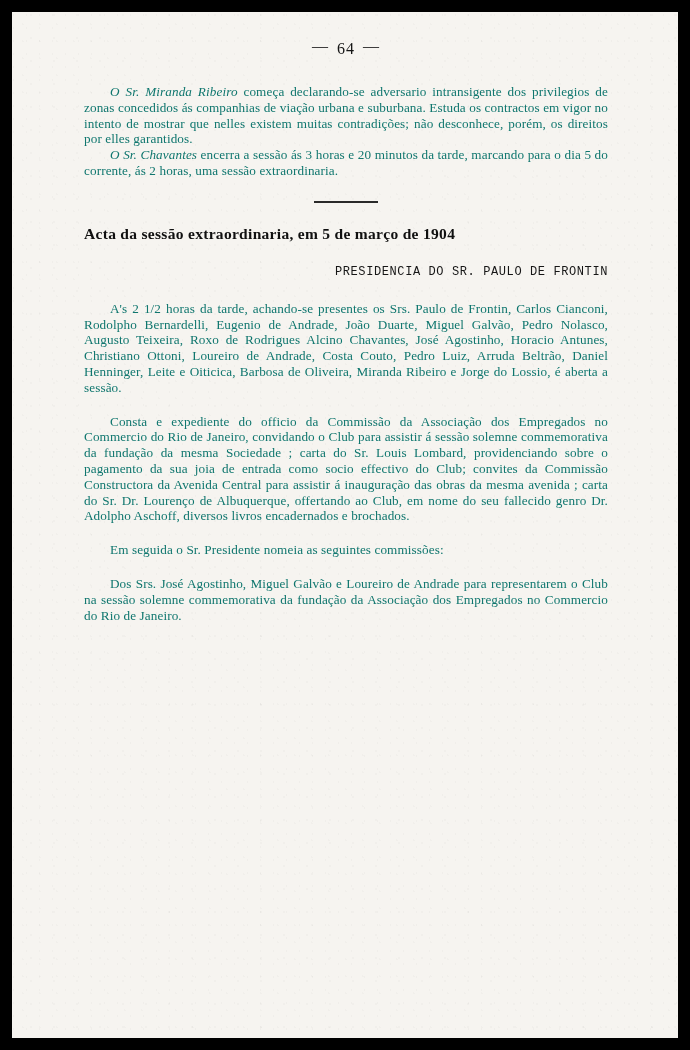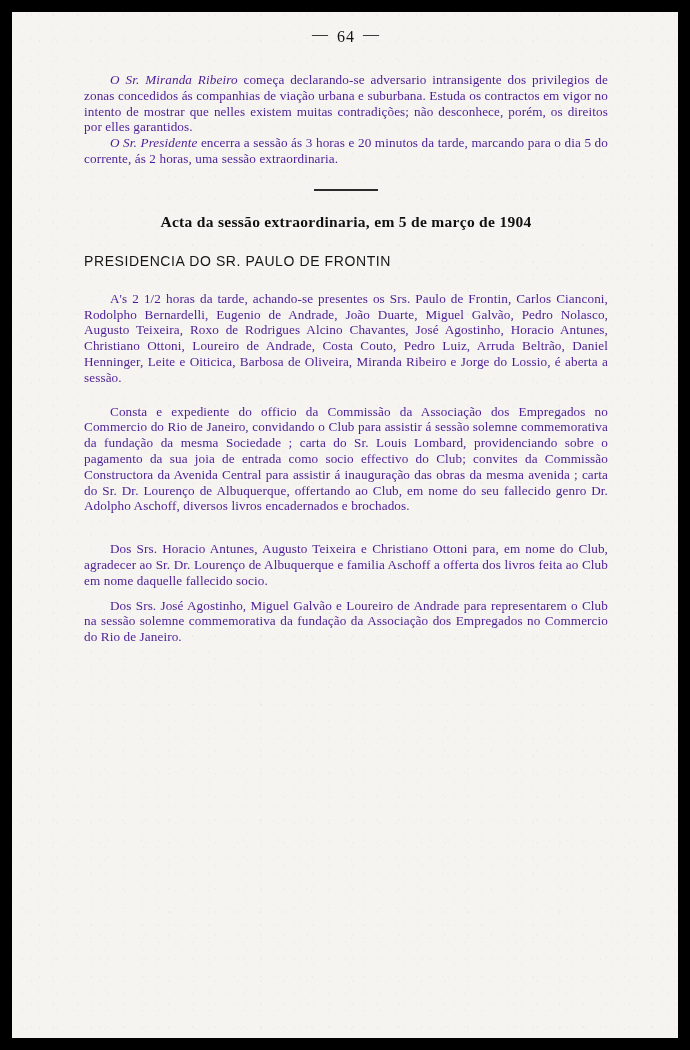--- a/index.html
+++ b/index.html
@@ -18,21 +18,21 @@
     width: 690px;
     height: 1050px;
     background: #f4f2ee;
     box-sizing: border-box;
     border: 12px solid #000;
   }
   .inner {
     position: absolute;
     left: 0; top: 0; right: 0; bottom: 0;
     background: #f6f4f0;
-    padding: 16px 70px 0 72px;
+    padding: 28px 70px 0 72px;
     box-sizing: border-box;
   }
   .page-number {
     text-align: center;
     font-size: 16px;
     letter-spacing: 1px;
     color: #151515;
     margin-bottom: 26px;
     font-family: "Liberation Serif", serif;
   }
@@ -40,48 +40,47 @@
     display: inline-block;
     margin: 0 8px;
     position: relative;
     top: -3px;
   }
   p {
     margin: 0 0 1px 0;
     font-size: 13.2px;
     line-height: 15.8px;
     text-align: justify;
-    color: #4c1d95;
+    color: #0f766e;
     text-indent: 26px;
     font-family: "Liberation Serif", serif;
     letter-spacing: 0.1px;
   }
   .it { font-style: italic; }
   .divider {
     width: 64px;
     height: 2px;
     background: #2a2a2a;
     margin: 22px auto 22px auto;
   }
   .section-title {
-    text-align: center;
     font-weight: bold;
     font-size: 15.5px;
     letter-spacing: 0.3px;
     color: #101010;
     margin: 14px 0 22px 0;
     font-family: "Liberation Serif", serif;
   }
   .presidency {
-    text-align: left;
-    font-size: 14px;
+    text-align: right;
+    font-size: 12px;
     letter-spacing: 0.6px;
     color: #161616;
     margin: 0 0 22px 0;
-    font-family: Liberation Sans, sans-serif;
+    font-family: Liberation Mono, monospace;
   }
   .blocks p { margin-bottom: 0px; }
   .gap { height: 9px; }
   .grain {
     position: absolute;
     left:0; top:0; right:0; bottom:0;
     pointer-events: none;
     background:
       radial-gradient(circle at 12% 22%, rgba(0,0,0,0.035) 0 1px, transparent 1px),
       radial-gradient(circle at 62% 72%, rgba(0,0,0,0.03) 0 1px, transparent 1px),
@@ -95,37 +94,37 @@
 
 <div class="page">
   <div class="inner">
 
     <div class="page-number">
       <span class="dash">—</span><span>64</span><span class="dash">—</span>
     </div>
 
     <div class="blocks">
       <p><span class="it">O Sr. Miranda Ribeiro</span><span> começa declarando-se adversario intransigente dos privilegios de zonas concedidos ás companhias de viação urbana e suburbana. Estuda os contractos em vigor no intento de mostrar que nelles existem muitas contradições; não desconhece, porém, os direitos por elles garantidos.</span></p>
-      <p><span class="it">O Sr. Presidente</span><span> encerra a sessão ás 3 horas e 20 minutos da tarde, marcando para o dia 5 do corrente, ás 2 horas, uma sessão extraordinaria.</span></p>
+      <p><span class="it">O Sr. Chavantes</span><span> encerra a sessão ás 3 horas e 20 minutos da tarde, marcando para o dia 5 do corrente, ás 2 horas, uma sessão extraordinaria.</span></p>
     </div>
 
     <div class="divider"></div>
 
     <div class="section-title">Acta da sessão extraordinaria, em 5 de março de 1904</div>
 
     <div class="presidency">PRESIDENCIA DO SR. PAULO DE FRONTIN</div>
 
     <div class="blocks">
       <p><span>A's 2 1/2 horas da tarde, achando-se presentes os Srs. Paulo de Frontin, Carlos Cianconi, Rodolpho Bernardelli, Eugenio de Andrade, João Duarte, Miguel Galvão, Pedro Nolasco, Augusto Teixeira, Roxo de Rodrigues Alcino Chavantes, José Agostinho, Horacio Antunes, Christiano Ottoni, Loureiro de Andrade, Costa Couto, Pedro Luiz, Arruda Beltrão, Daniel Henninger, Leite e Oiticica, Barbosa de Oliveira, Miranda Ribeiro e Jorge do Lossio, é aberta a sessão.</span></p>
       <div class="gap"></div>
       <div class="gap"></div>
       <p><span>Consta e expediente do officio da Commissão da Associação dos Empregados no Commercio do Rio de Janeiro, convidando o Club para assistir á sessão solemne commemorativa da fundação da mesma Sociedade ; carta do Sr. Louis Lombard, providenciando sobre o pagamento da sua joia de entrada como socio effectivo do Club; convites da Commissão Constructora da Avenida Central para assistir á inauguração das obras da mesma avenida ; carta do Sr. Dr. Lourenço de Albuquerque, offertando ao Club, em nome do seu fallecido genro Dr. Adolpho Aschoff, diversos livros encadernados e brochados.</span></p>
       <div class="gap"></div>
       <div class="gap"></div>
+      <p><span>Em seguida o Sr. Presidente nomeia as seguintes commissões:</span></p>
       <div class="gap"></div>
-      <p><span>Dos Srs. Horacio Antunes, Augusto Teixeira e Christiano Ottoni para, em nome do Club, agradecer ao Sr. Dr. Lourenço de Albuquerque e familia Aschoff a offerta dos livros feita ao Club em nome daquelle fallecido socio.</span></p>
       <div class="gap"></div>
       <p><span>Dos Srs. José Agostinho, Miguel Galvão e Loureiro de Andrade para representarem o Club na sessão solemne commemorativa da fundação da Associação dos Empregados no Commercio do Rio de Janeiro.</span></p>
     </div>
 
   </div>
   <div class="grain"></div>
 </div>
 
 </body></html>

